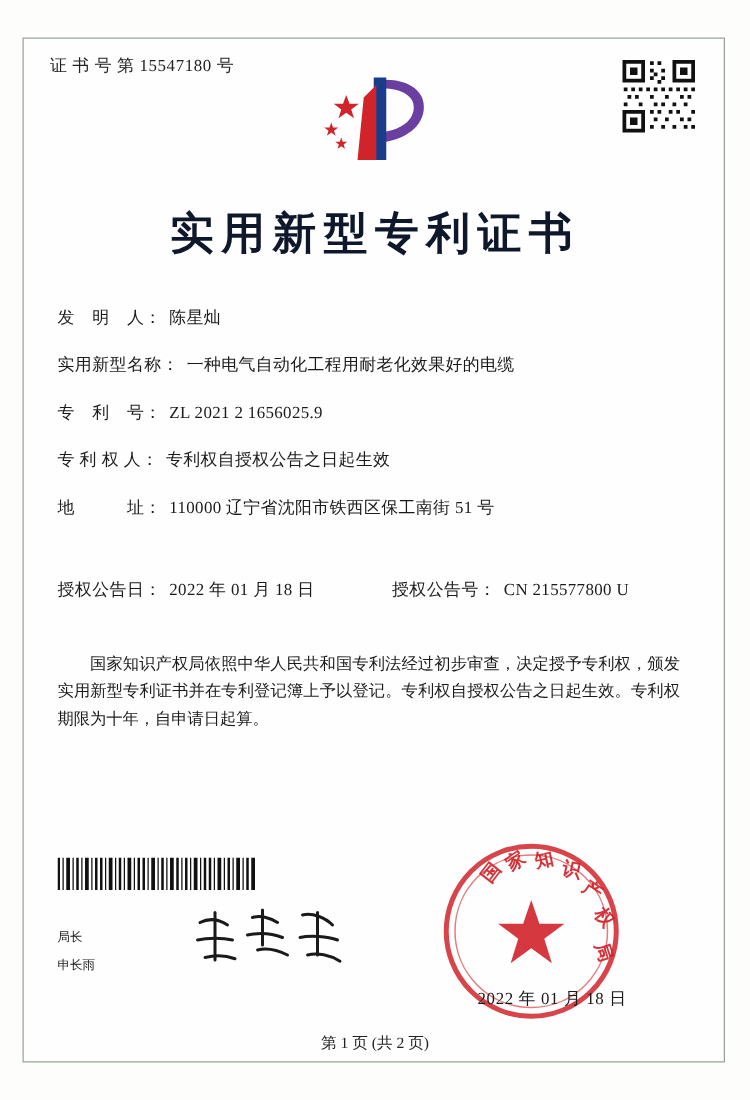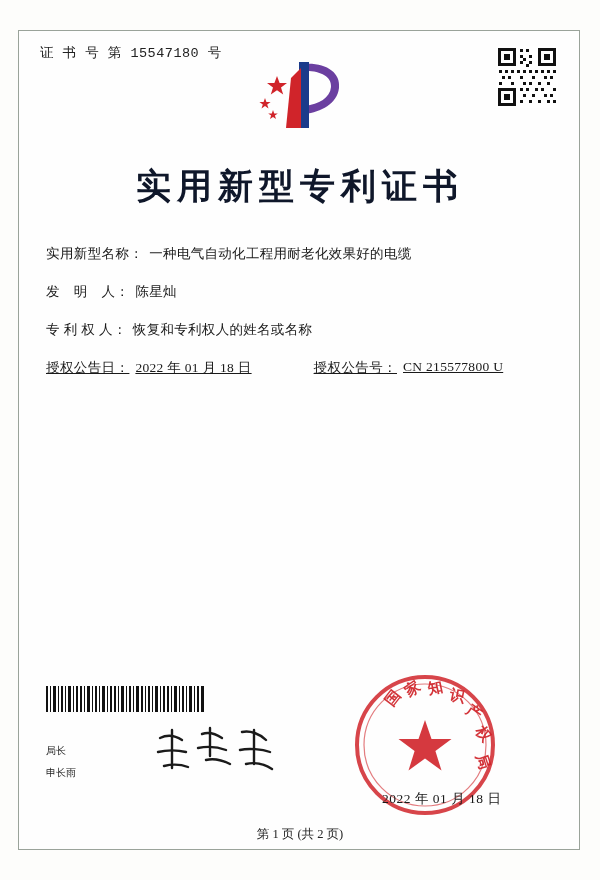--- a/index.html
+++ b/index.html
@@ -33,21 +33,21 @@
     background: #fefefe;
   }
   
   .cert-number {
     position: absolute;
     left: 40px;
     top: 44px;
     font-size: 13.5px;
     letter-spacing: 0.5px;
     color: #222;
-    font-family: Liberation Mono, monospace;
+    font-family: Liberation Serif, serif;
   }
   .logo {
     position: absolute;
     left: 255px;
     top: 58px;
     width: 92px;
     height: 72px;
   }
   .qr {
     position: absolute;
@@ -86,26 +86,26 @@
     font-family: "Liberation Serif", serif;
     letter-spacing: 0.4px;
   }
   .f-value {
     margin-left: 6px;
     font-family: "Liberation Serif", serif;
     letter-spacing: 0.3px;
   }
   .field-row.split {
     justify-content: flex-start;
-    text-decoration: underline;
   }
   .split-right {
     margin-left: 62px;
     display: flex;
-    align-items: flex-start;
+    align-items: center;
+    margin-top: 28px;
   }
   .paras {
     position: absolute;
     left: 46px;
     top: 520px;
     width: 498px;
     font-size: 13px;
     line-height: 22px;
     color: #1a1a1a;
     text-align: justify;
@@ -249,42 +249,51 @@
           <rect x="51" y="54" width="3" height="3"></rect>
         <rect x="57" y="54" width="3" height="3"></rect>
       </g>
     </svg>
   </div>
 
   <div class="title">实用新型专利证书</div>
 
   <div class="fields">
     <div class="field-row">
+      <span class="f-label">发　明　人：</span>
+      <span class="f-value">陈星灿</span>
+    </div>
+    <div class="field-row">
       <span class="f-label">实用新型名称：</span>
       <span class="f-value">一种电气自动化工程用耐老化效果好的电缆</span>
     </div>
     <div class="field-row">
-      <span class="f-label">发　明　人：</span>
-      <span class="f-value">陈星灿</span>
+      <span class="f-label">专　利　号：</span>
+      <span class="f-value">ZL 2021 2 1656025.9</span>
     </div>
     <div class="field-row">
       <span class="f-label">专 利 权 人：</span>
-      <span class="f-value">恢复和专利权人的姓名或名称</span>
+      <span class="f-value">专利权自授权公告之日起生效</span>
+    </div>
+    <div class="field-row">
+      <span class="f-label">地　　　址：</span>
+      <span class="f-value">110000 辽宁省沈阳市铁西区保工南街 51 号</span>
     </div>
     <div class="field-row split">
       <span class="f-label">授权公告日：</span>
       <span class="f-value">2022 年 01 月 18 日</span>
       <span class="split-right">
         <span class="f-label">授权公告号：</span>
         <span class="f-value">CN 215577800 U</span>
       </span>
     </div>
   </div>
 
   <div class="paras">
+    <p>国家知识产权局依照中华人民共和国专利法经过初步审查，决定授予专利权，颁发实用新型专利证书并在专利登记簿上予以登记。专利权自授权公告之日起生效。专利权期限为十年，自申请日起算。</p>
   </div>
 
   <div class="barcode">
     <svg viewBox="0 0 160 26" width="160" height="26" aria-hidden="true">
       <g fill="#111">
         <rect x="0" y="0" width="2" height="26"></rect>
           <rect x="4" y="0" width="1" height="26"></rect>
         <rect x="7" y="0" width="3" height="26"></rect>
           <rect x="12" y="0" width="1" height="26"></rect>
         <rect x="15" y="0" width="2" height="26"></rect>

